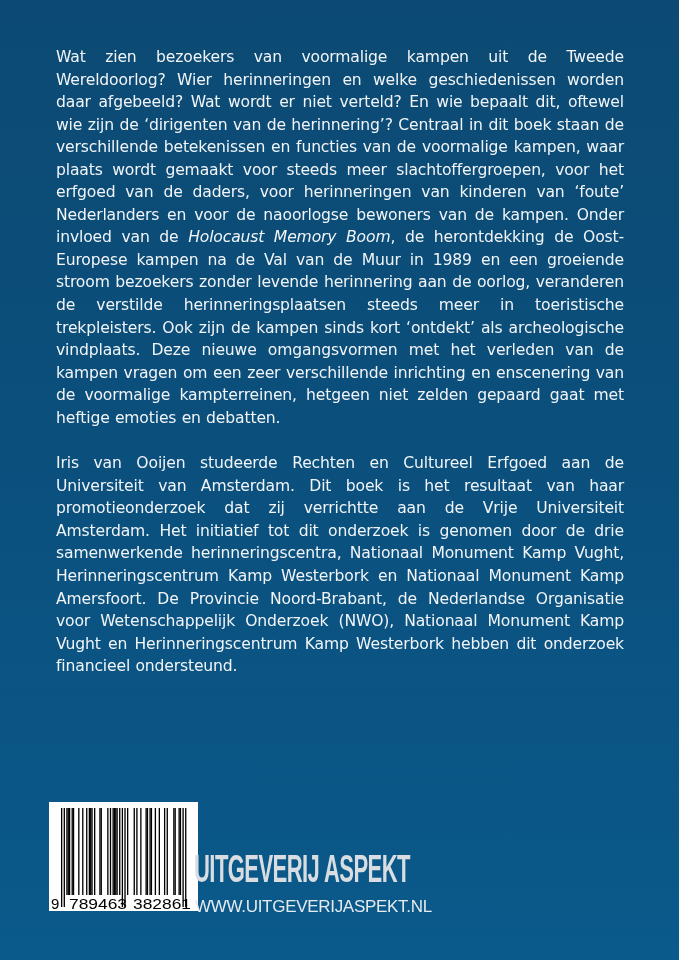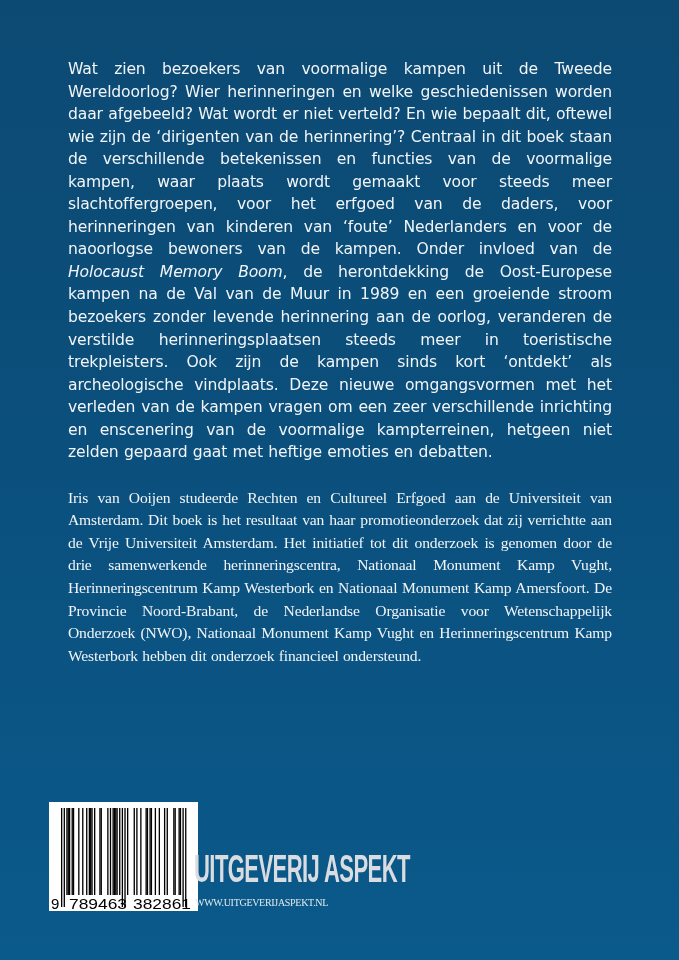--- a/index.html
+++ b/index.html
@@ -9,29 +9,29 @@
     font-family: "DejaVu Sans", sans-serif;
     color: #f2f5f8;
     position: relative;
   }
   .blurb {
     position: absolute;
     left: 56px; top: 46px;
     width: 568px;
   }
   .blurb p {
-    margin: 12px;
+    margin: 0;
     font-size: 15.6px;
     line-height: 22.55px;
     text-align: justify;
     letter-spacing: -0.15px;
     word-spacing: 0.5px;
     hyphens: manual;
   }
-  .blurb p + p { margin-top: 23px; font-family: Liberation Serif, serif; }
+  .blurb p + p { margin-top: 23px; }
   .blurb em { font-style: italic; }
 
   .barcode {
     position: absolute;
     left: 49px; top: 802px;
     width: 149px; height: 109px;
     background: #ffffff;
   }
   .barcode svg { position: absolute; left: 0; top: 0; }
   .barcode .digits {
@@ -49,22 +49,22 @@
     color: #d9dde2;
     letter-spacing: -1px;
     transform: scaleX(0.58);
     transform-origin: left top;
     white-space: nowrap;
     line-height: 40px;
     display: block;
   }
   .publisher .url {
     position: absolute; left: 1px; top: 48px;
-    font-family: Liberation Serif, serif;
-    font-size: 10px;
+    font-family: Liberation Sans, sans-serif;
+    font-size: 17px;
     color: #e6ebef;
     letter-spacing: -0.3px;
     white-space: nowrap;
   }
 </style>
 </head>
 <body>
 
 <div class="blurb">
   <p><span>Wat zien bezoekers van voormalige kampen uit de Tweede Wereldoorlog? Wier herinneringen en welke geschiedenissen worden daar afgebeeld? Wat wordt er niet verteld? En wie bepaalt dit, oftewel wie zijn de ‘diri­genten van de herinnering’? Centraal in dit boek staan de verschillende betekenissen en functies van de voormalige kampen, waar plaats wordt gemaakt voor steeds meer slachtoffergroepen, voor het erfgoed van de daders, voor herinneringen van kinderen van ‘foute’ Nederlanders en voor de naoorlogse bewoners van de kampen. Onder invloed van de </span><em>Holocaust Memory Boom</em><span>, de herontdekking de Oost-Europese kampen na de Val van de Muur in 1989 en een groeiende stroom bezoekers zonder levende herinnering aan de oorlog, veranderen de verstilde herinneringsplaatsen steeds meer in toeristische trekpleisters. Ook zijn de kampen sinds kort ‘ontdekt’ als archeologische vindplaats. Deze nieuwe omgangsvormen met het verleden van de kampen vragen om een zeer verschillende in­richting en enscenering van de voormalige kampterreinen, hetgeen niet zelden gepaard gaat met heftige emoties en debatten.</span></p>

